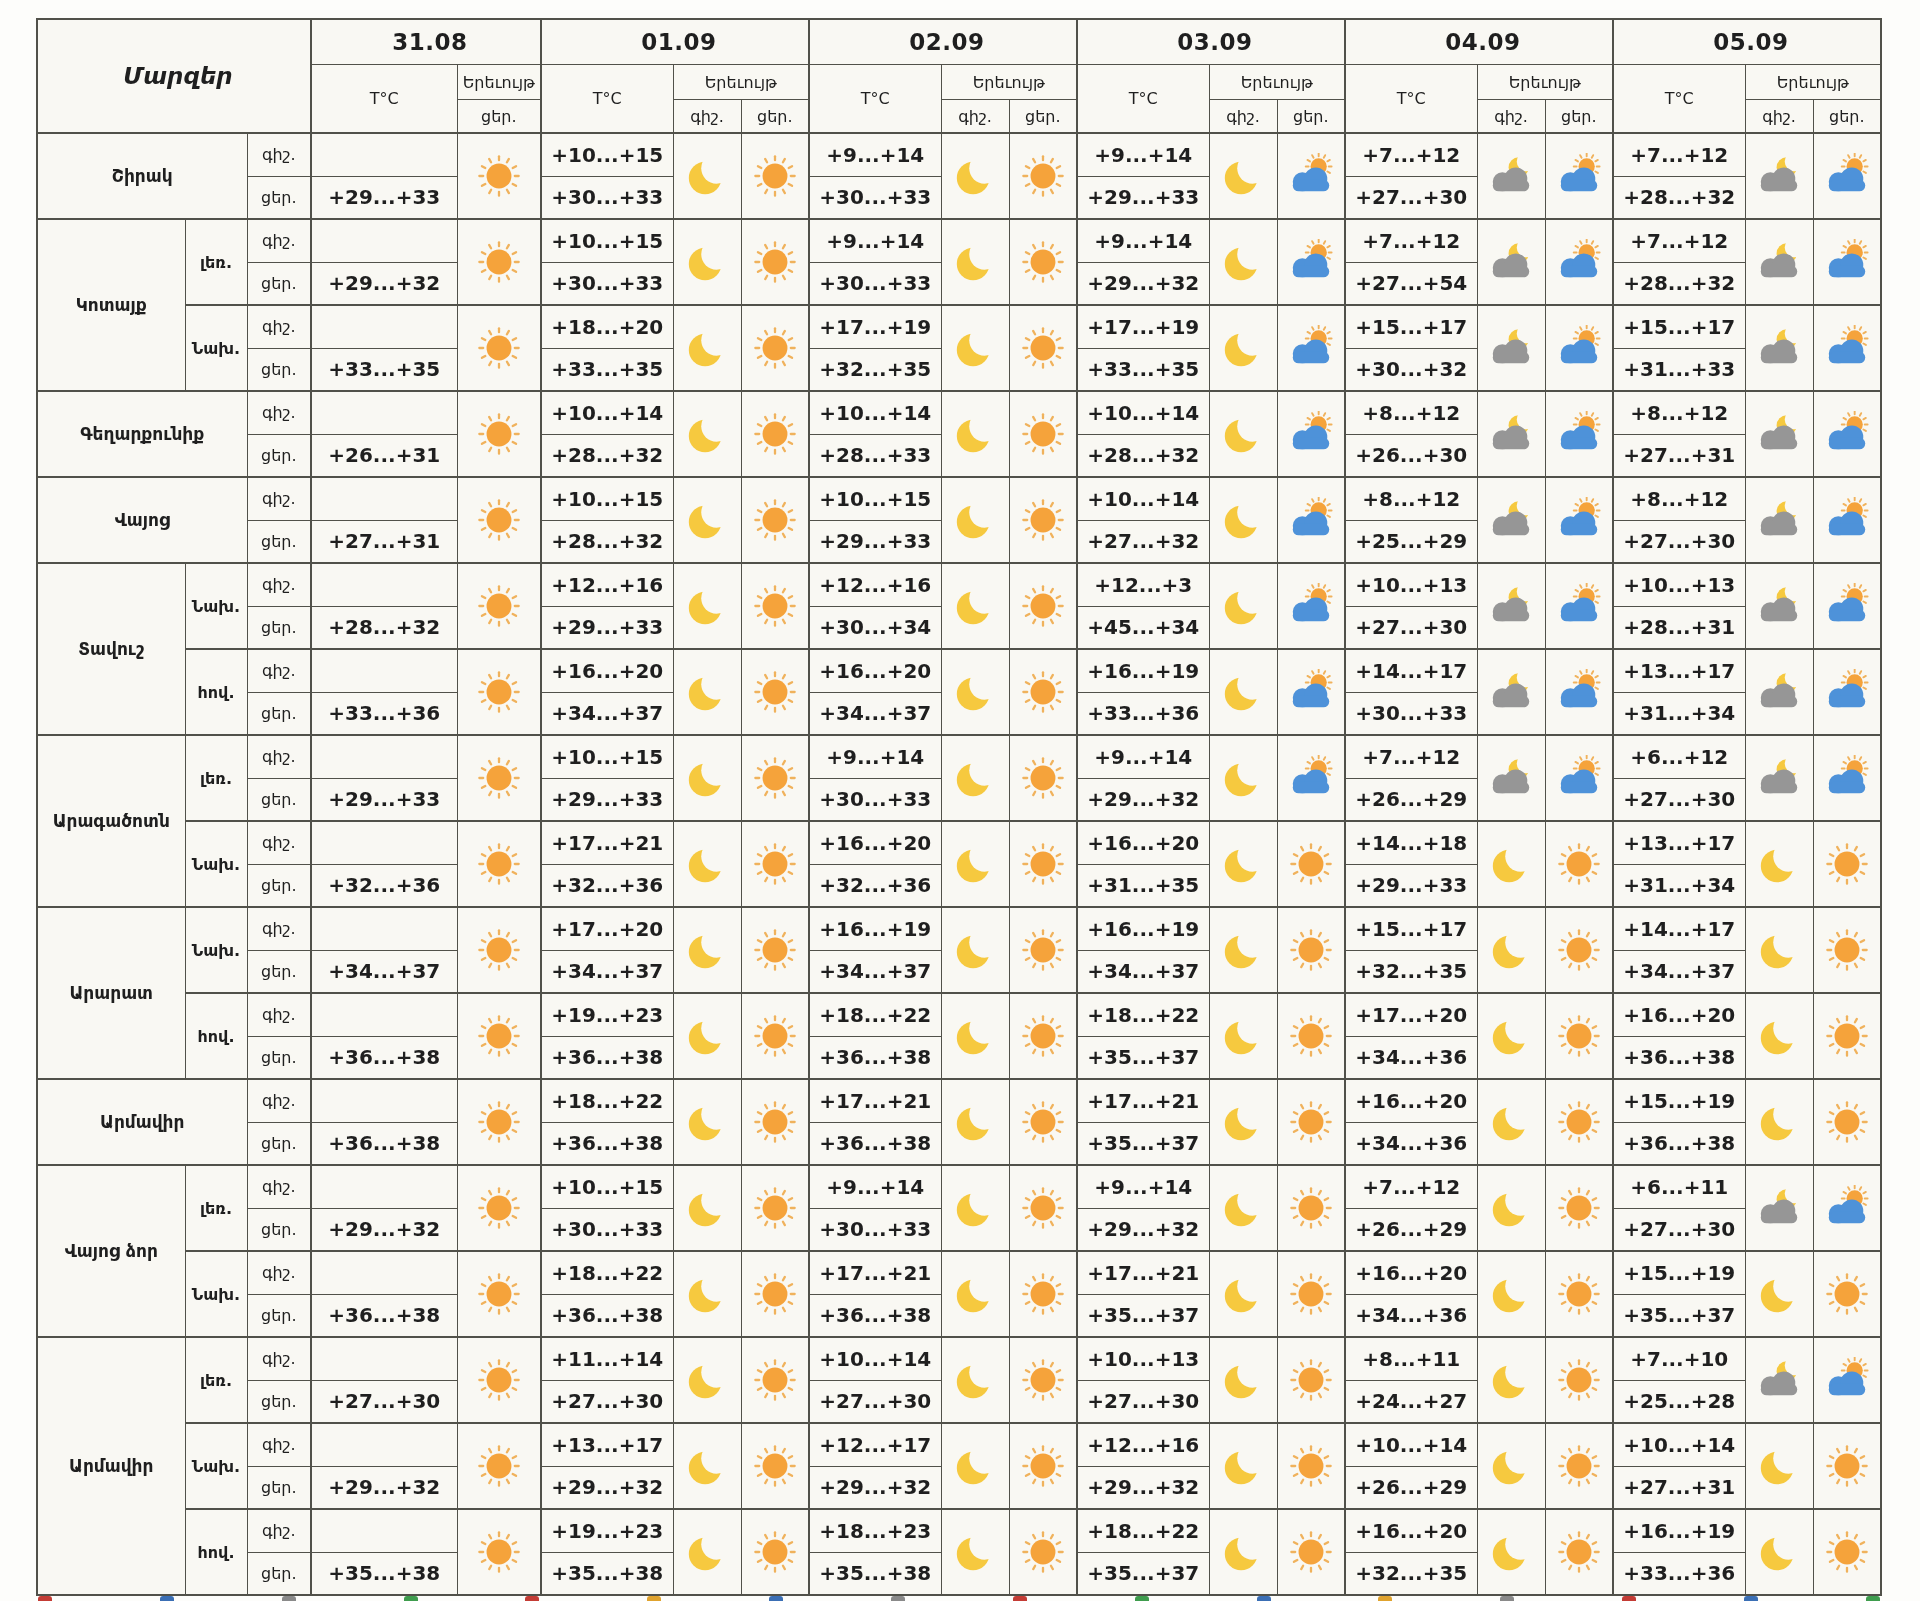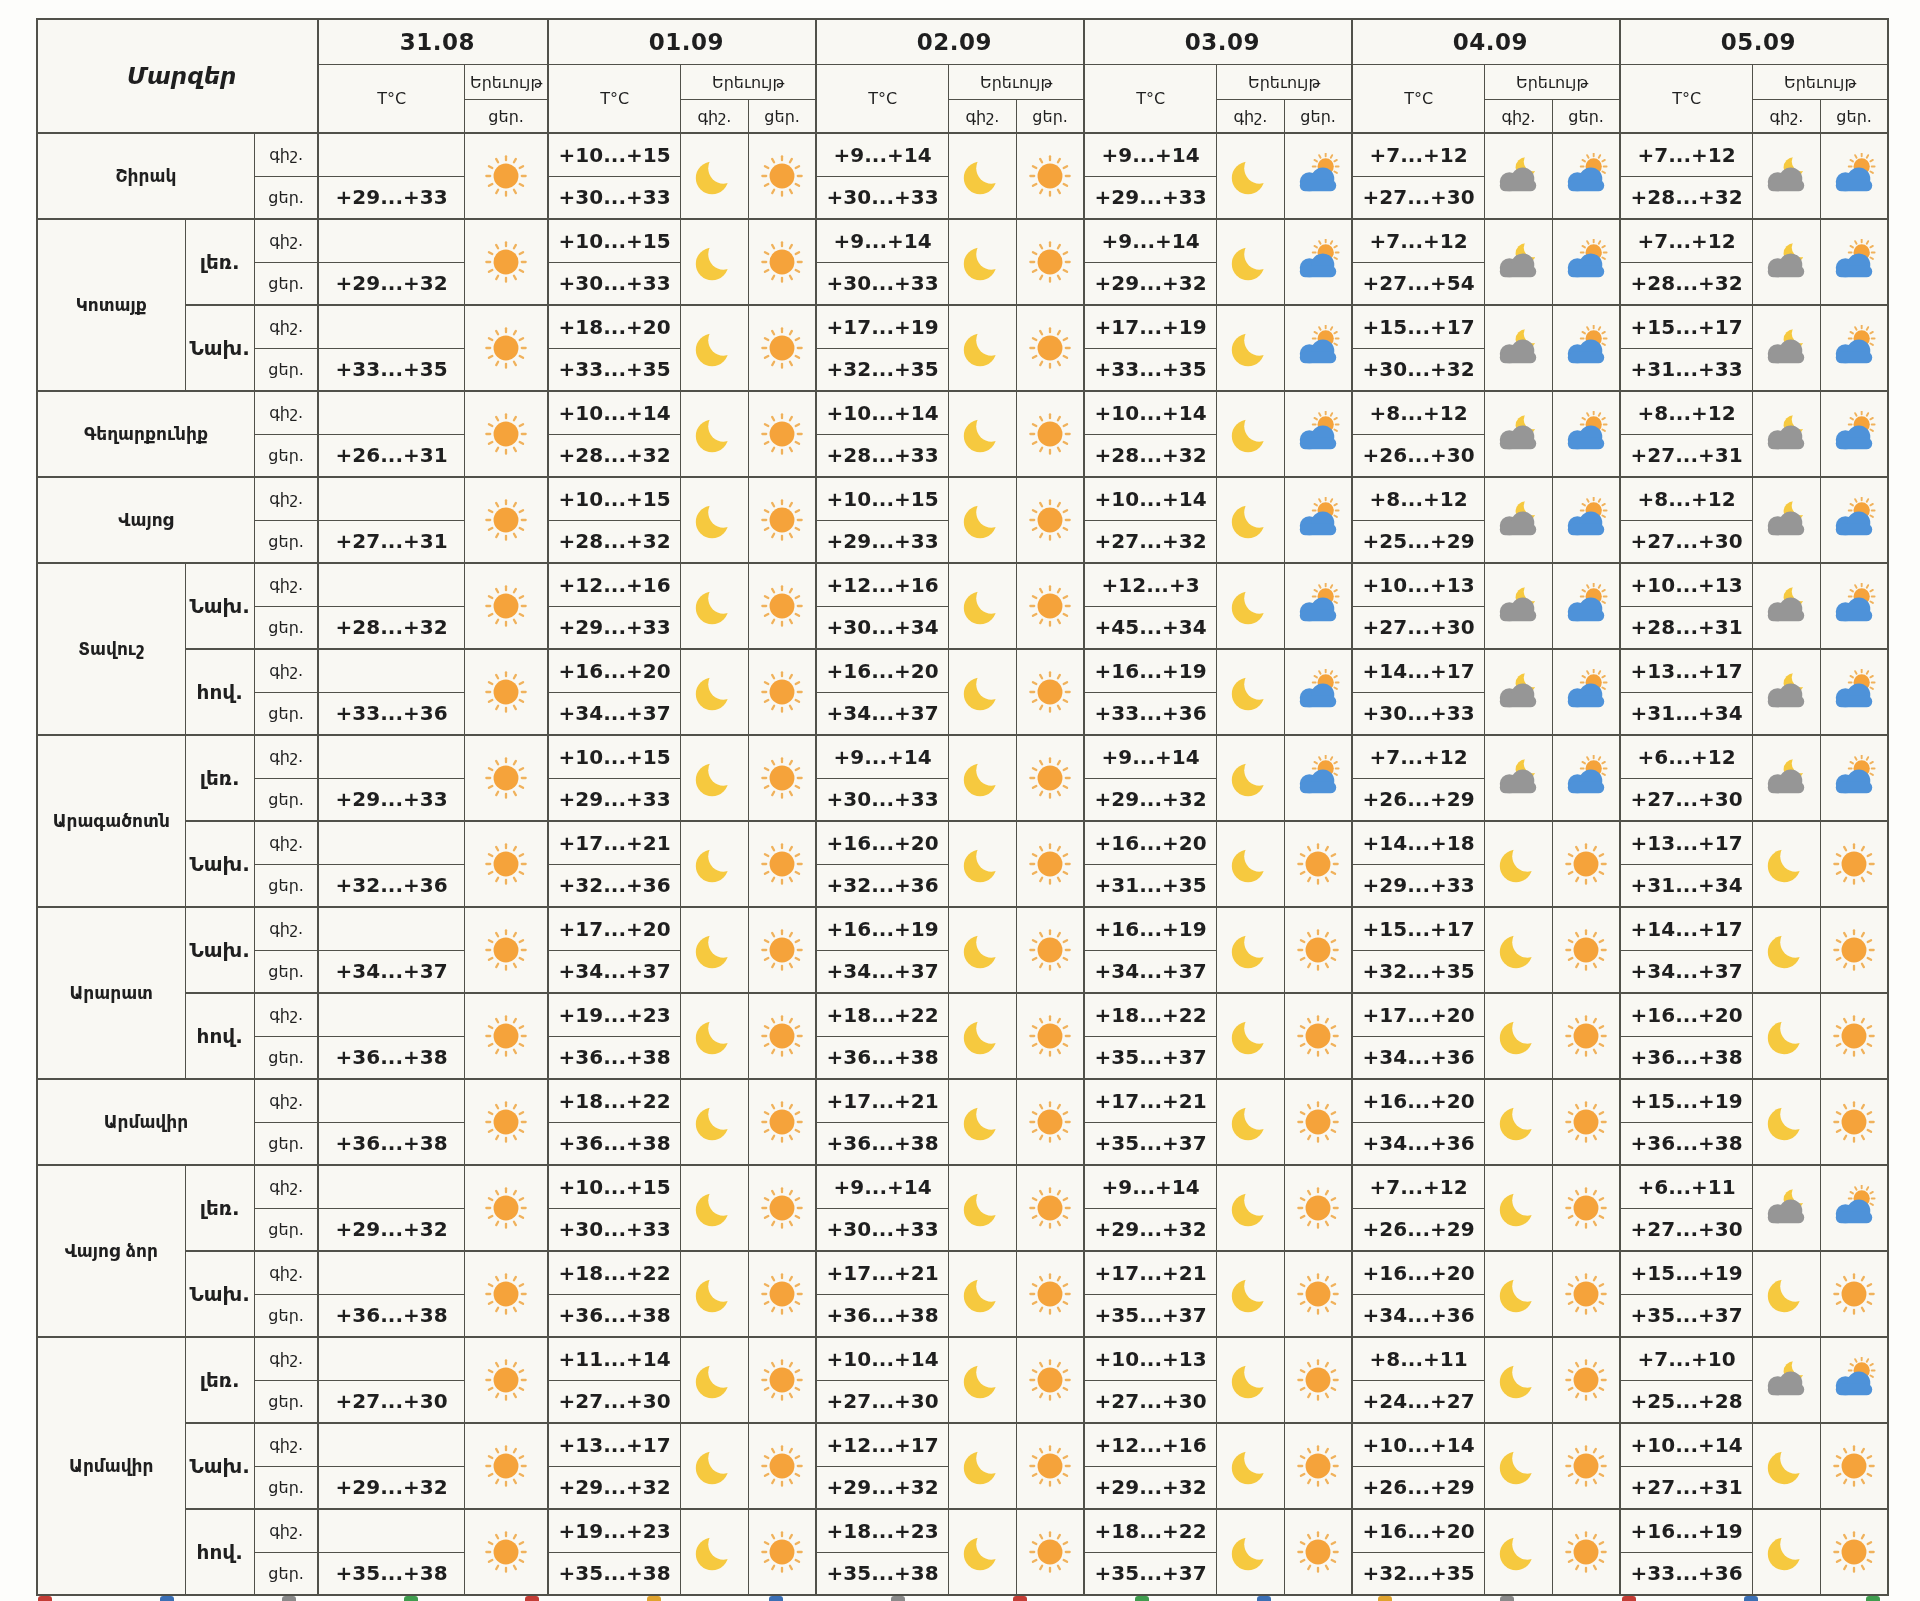--- a/index.html
+++ b/index.html
@@ -28,21 +28,21 @@
   thead tr.r1 th{height:44px;padding-left:12px;}
   thead tr.r2 th{height:34px;}
   thead tr.r3 th{height:32px;}
   tbody tr{height:43px;}
   th.corner{font-size:23px;font-weight:bold;font-style:italic;border-radius:10px;}
   th.date{font-size:23px;font-weight:bold;letter-spacing:.5px;}
   th.tc{font-size:16px;font-weight:normal;margin-left:32px;}
   th.phen{font-size:16px;font-weight:normal;}
   th.sub{font-size:16px;font-weight:normal;}
   th.region{font-size:17px;font-weight:bold;}
-  th.area{font-size:20px;font-weight:bold;}
+  th.area{font-size:16px;font-weight:bold;}
   th.time{font-size:16px;font-weight:normal;}
   td.temp{font-size:20px;font-weight:bold;white-space:nowrap;}
   td.icon{padding:0;}
   td.icon svg{display:block;margin:0 auto;}
   .groupleft{border-left-width:2px !important;}
   tr.region-start th,tr.region-start td{border-top-width:2px;}
   tr.area-start th,tr.area-start td{border-top-width:2px;}
   .bottom-strip{
     position:absolute;left:38px;right:40px;bottom:0;height:6px;
     display:flex;justify-content:space-between;align-items:flex-end;

